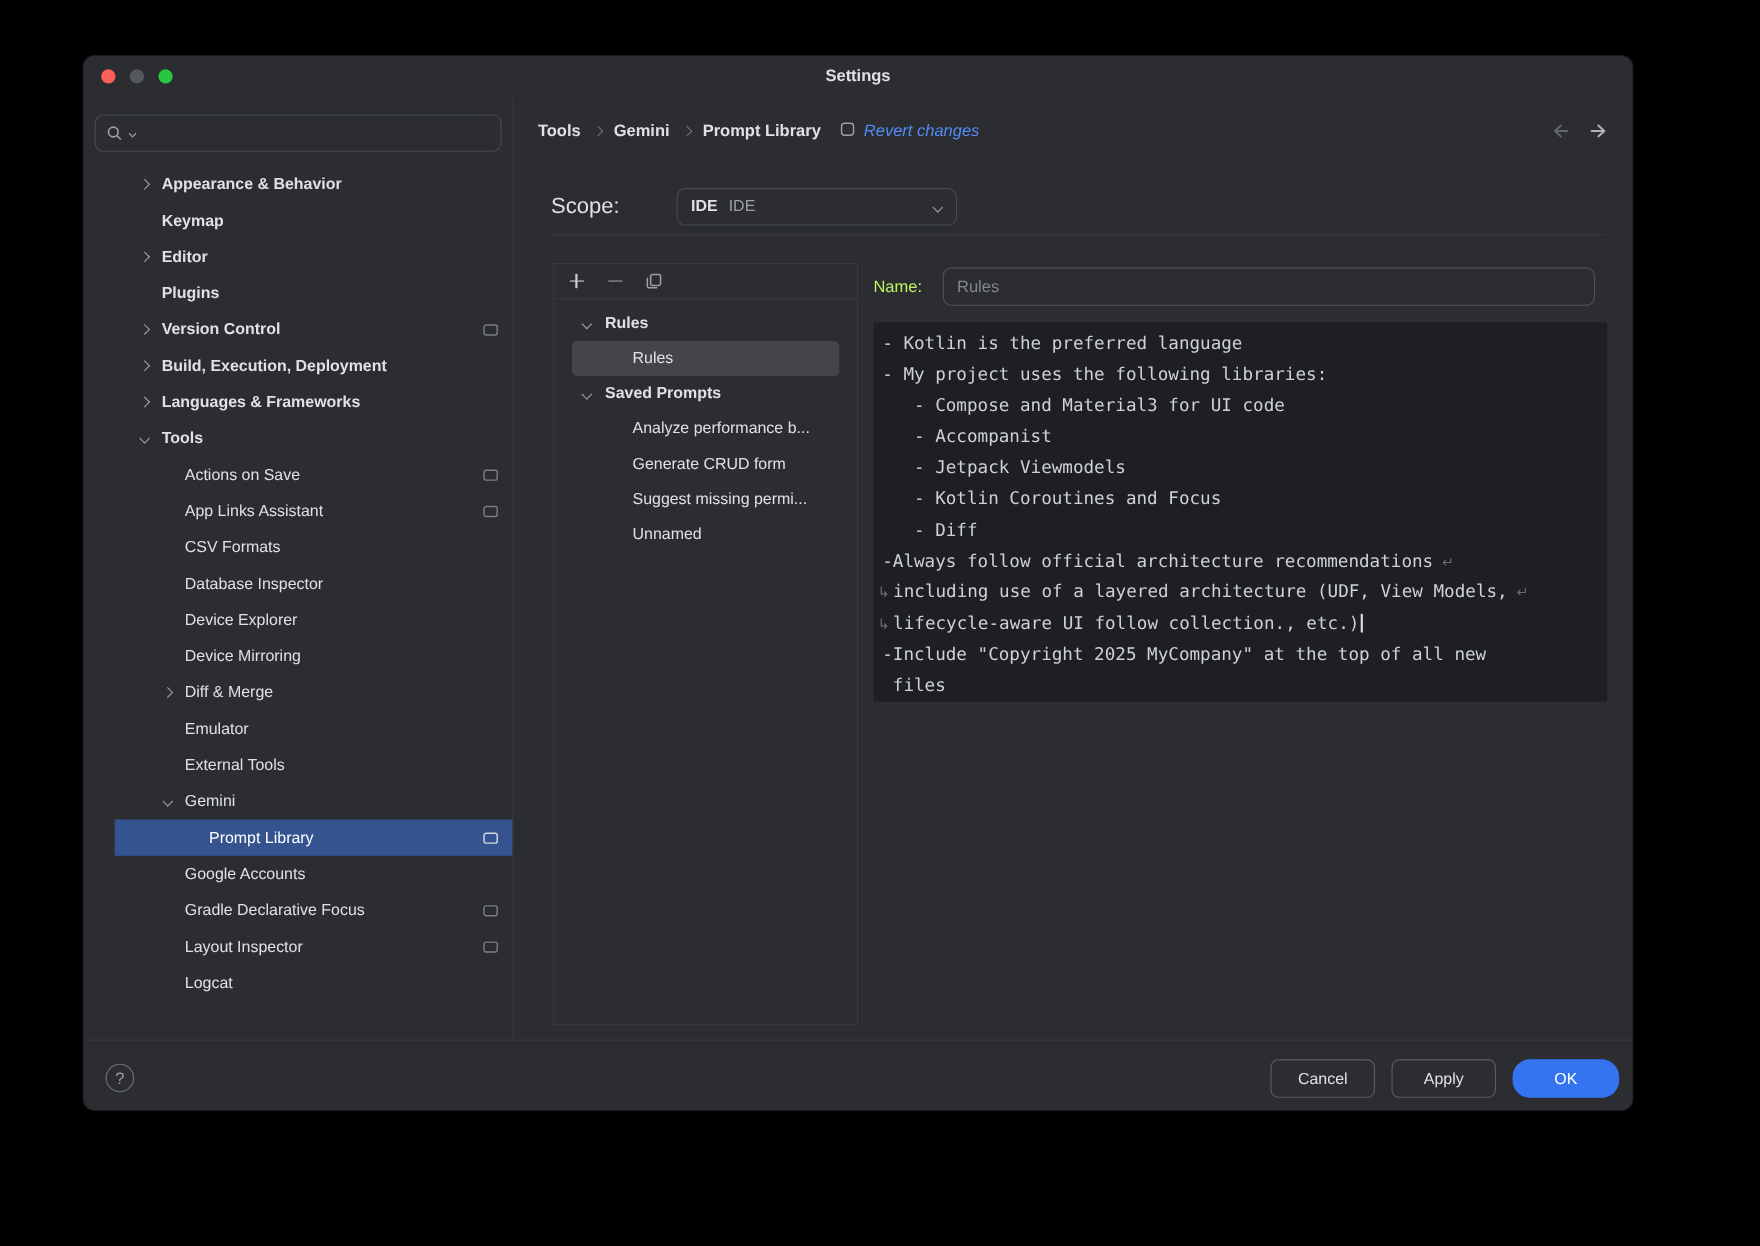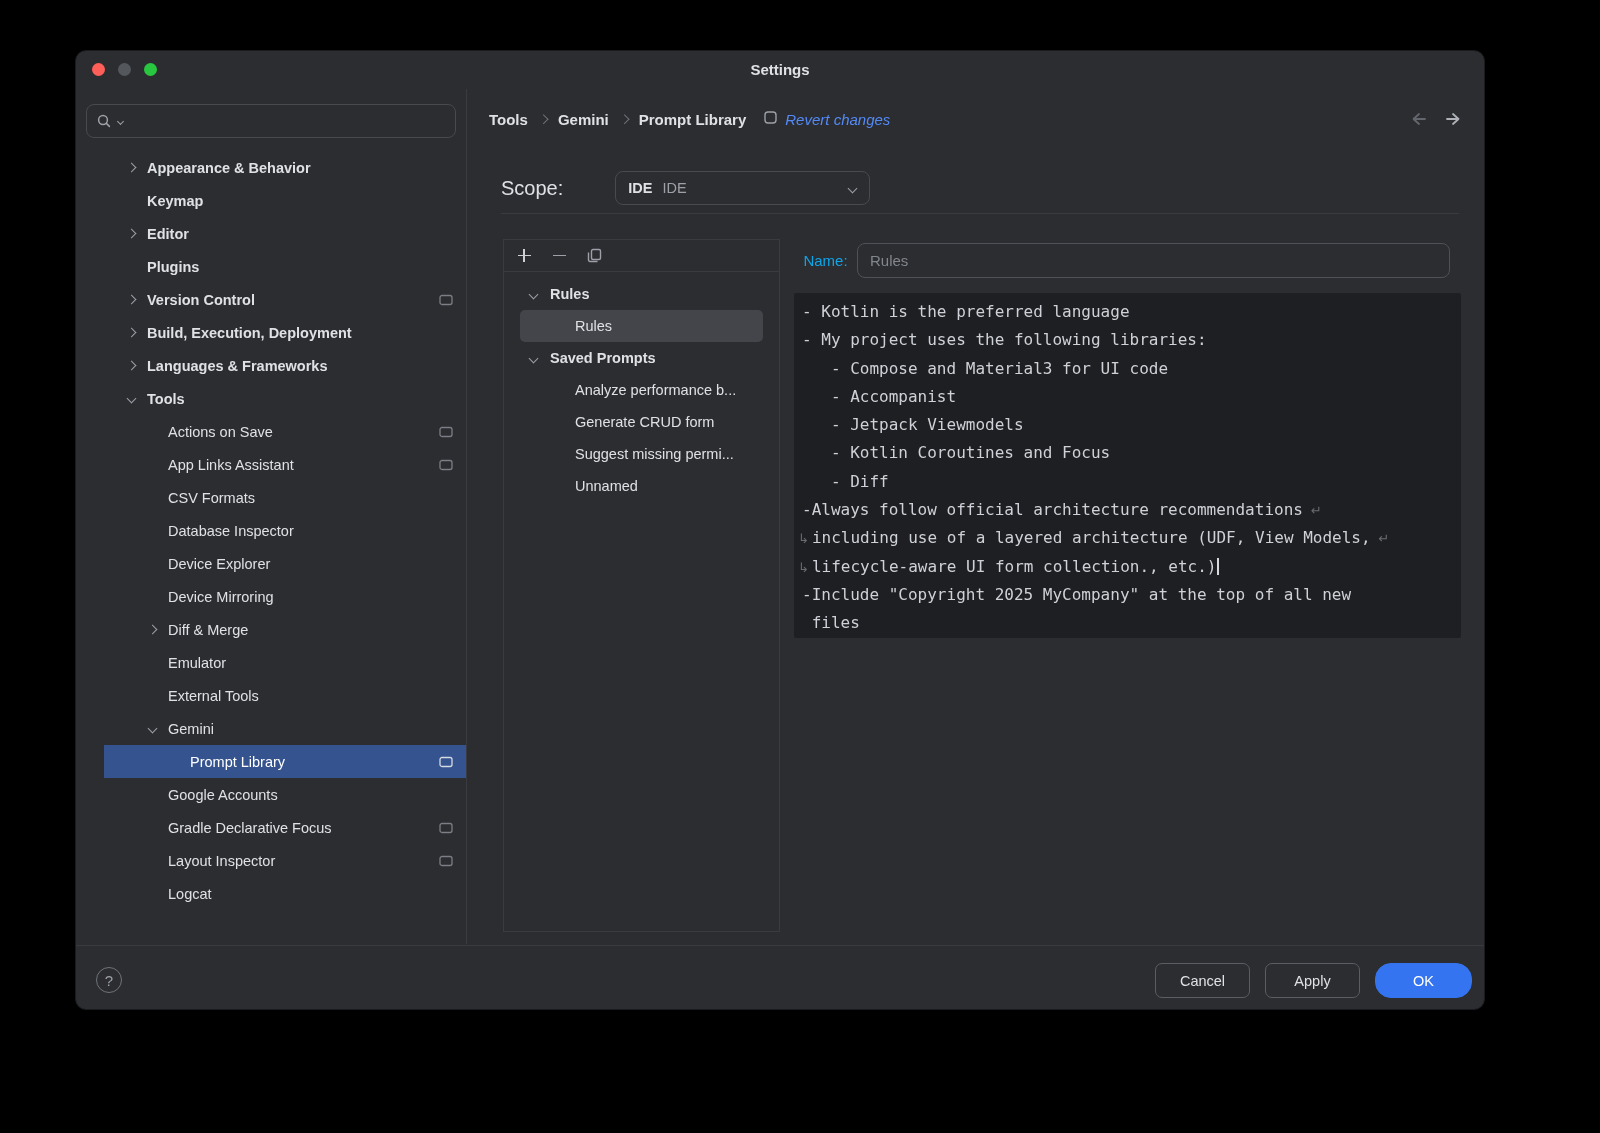--- a/index.html
+++ b/index.html
@@ -73,21 +73,21 @@
   .prompt-tree { padding-top:6px; }
   .pt-row { position:relative; height:32px; margin:0 16px; display:flex; align-items:center;
     font-size:14.5px; color:#dfe1e5; border-radius:5px; cursor:pointer; }
   .pt-row.group { padding-left:30px; font-weight:700; }
   .pt-row.item  { padding-left:55px; }
   .pt-row.selected { background:#43454a; }
   .pt-row .chev { position:absolute; left:8px; top:50%; transform:translateY(-50%); }
 
   
   .detail-name { position:absolute; left:327px; top:154px; right:34px; height:35px; display:flex; align-items:center; }
-  .name-label { width:63px; font-size:15px; color:#0ea5e9;text-align:center; }
+  .name-label { width:63px; font-size:15px; color:#bef264; }
   .name-input { flex:1; height:35px; background:transparent; border:1px solid #4e5157; border-radius:8px;
     color:#82868d; font-size:15px; padding:0 12px; font-family:inherit; outline:none; }
 
   .editor { position:absolute; left:327px; top:204px; width:667px; height:345px; background:#1e1f22;
     padding:5px 0 0 8px; font-family:"DejaVu Sans Mono",monospace; font-size:16px;
     color:#ced1d7; overflow:hidden; border-radius:2px; cursor:text; }
   .ed-line { height:28.3px; line-height:28.3px; white-space:pre; }
   .wrap { color:#686c72; font-size:13px; font-family:"DejaVu Sans",sans-serif; }
   .wrap.lead { margin-left:-4px; margin-right:3px; }
   .wrap.trail { margin-left:8px; }
@@ -336,21 +336,21 @@
     <div class="editor">
         <div class="ed-line"><span>- Kotlin is the preferred language</span></div>
         <div class="ed-line"><span>- My project uses the following libraries:</span></div>
         <div class="ed-line"><span>   - Compose and Material3 for UI code</span></div>
         <div class="ed-line"><span>   - Accompanist</span></div>
         <div class="ed-line"><span>   - Jetpack Viewmodels</span></div>
         <div class="ed-line"><span>   - Kotlin Coroutines and Focus</span></div>
         <div class="ed-line"><span>   - Diff</span></div>
         <div class="ed-line"><span>-Always follow official architecture recommendations</span><span class="wrap trail">↵</span></div>
         <div class="ed-line"><span class="wrap lead">↳</span><span>including use of a layered architecture (UDF, View Models,</span><span class="wrap trail">↵</span></div>
-        <div class="ed-line"><span class="wrap lead">↳</span><span>lifecycle-aware UI form collection., etc.)</span><span class="caret"></span></div>
+        <div class="ed-line"><span class="wrap lead">↳</span><span>lifecycle-aware UI follow collection., etc.)</span><span class="caret"></span></div>
         <div class="ed-line"><span>-Include "Copyright 2025 MyCompany" at the top of all new</span></div>
         <div class="ed-line"><span> files</span></div>
       </div>
 
   </main>
 
   <footer class="bottombar">
     <span class="help"></span>
     <div class="buttons">
       <button class="btn">Cancel</button>

